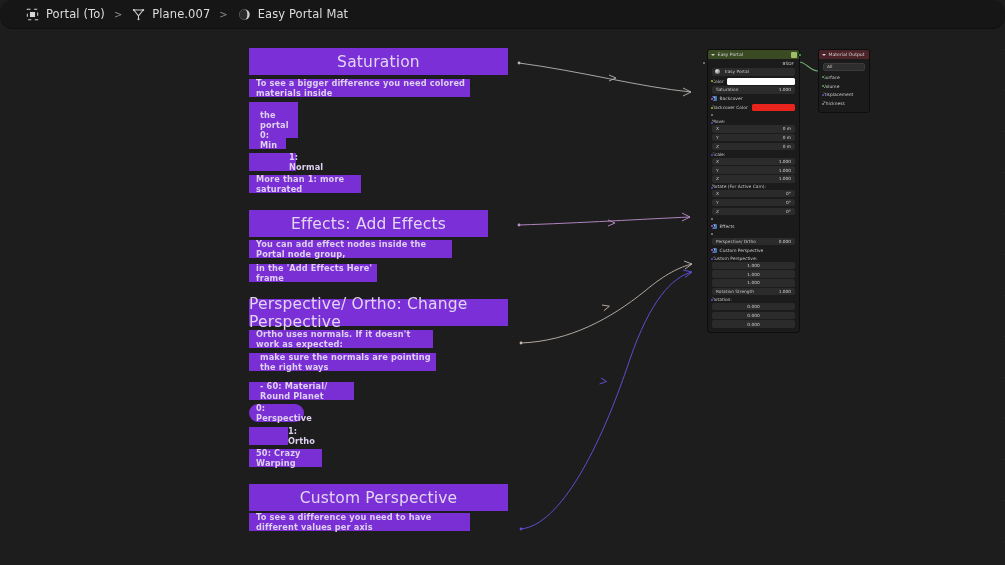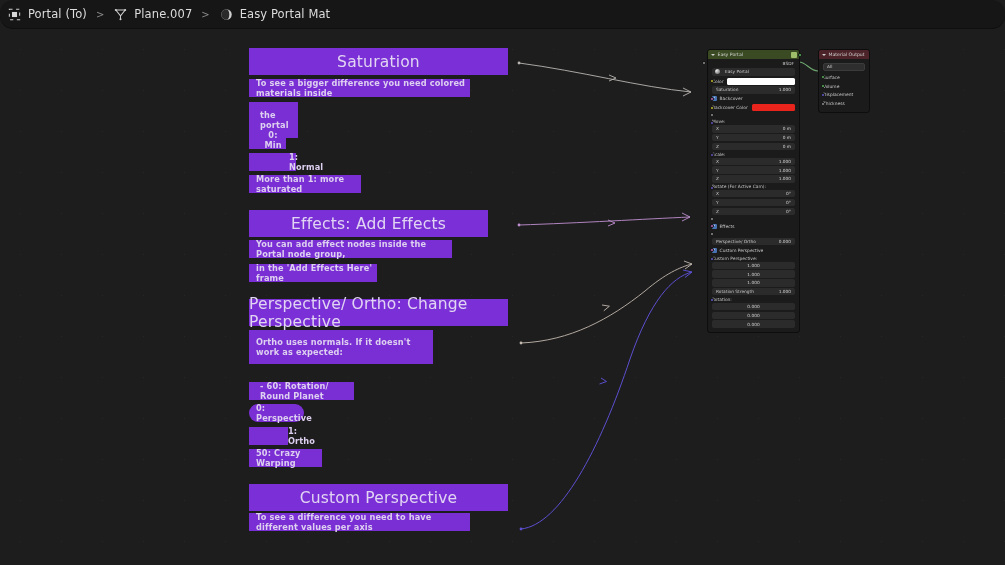--- a/index.html
+++ b/index.html
@@ -8,21 +8,21 @@
     background: #1d1d1d;
     font-family: "DejaVu Sans", "Liberation Sans", sans-serif;
     overflow: hidden;
   }
   #root { position: relative; width: 1005px; height: 565px; background: #1d1d1d; }
 
   
   #breadcrumb {
     position: absolute; left: 0; top: 0; width: 1005px; height: 29px;
     background: #161616;
-    display: flex; align-items: center; padding-left: 7px;
+    display: flex; align-items: center; padding-left: 25px;
     border-bottom: 1px solid #0f0f0f;
     border-radius: 13px;
   }
   .bc-item { display: flex; align-items: center; gap: 6px; }
   .bc-label { color: #dcdcdc; font-size: 11.5px; letter-spacing: .1px; white-space: nowrap; }
   .bc-sep { color: #8a8a8a; font-size: 10px; margin: 0 9px; }
   .bc-icon { width: 15px; height: 15px; display: block; }
 
   
   #canvas {
@@ -205,31 +205,32 @@
       <path d="M601,349 l5.5,3.5 l-7,2.5" fill="none" stroke="#5b4fd0" stroke-width="1"></path>
       <path d="M692,243 l-9,-2 M692,243 l-7,5.5" fill="none" stroke="#5b4fd0" stroke-width="1"></path>
       <circle cx="521" cy="500" r="1.4" fill="#5b4fd0"></circle>
 
       <path d="M799,33 C806,33 810,42 818,42" fill="none" stroke="#6fa86f" stroke-width="1.1"></path>
     </svg>
 
     <div class="ann ann-title" style="left:249px; top:19px; width:259px; height:27px;">Saturation</div>
     <div class="ann ann-note" style="left:249px; top:50px; width:221px; height:18px;">To see a bigger difference you need colored materials inside</div>
     <div class="ann ann-note indent" style="left:249px; top:73px; width:49px; height:36px;">the portal</div>
-    <div class="ann ann-note indent" style="left:249px; top:102px; width:37px; height:18px;text-align:center;">0: Min</div>
+    <div class="ann ann-note indent" style="left:249px; top:102px; width:37px; height:18px;">0: Min</div>
     <div class="ann ann-note" style="left:249px; top:124px; width:47px; height:18px;padding-left:40px;">1: Normal</div>
     <div class="ann ann-note" style="left:249px; top:146px; width:112px; height:18px;">More than 1: more saturated</div>
 
     <div class="ann ann-title" style="left:249px; top:181px; width:239px; height:27px;">Effects: Add Effects</div>
     <div class="ann ann-note" style="left:249px; top:211px; width:203px; height:18px;">You can add effect nodes inside the Portal node group,</div>
     <div class="ann ann-note" style="left:249px; top:235px; width:128px; height:18px;">in the 'Add Effects Here' frame</div>
 
     <div class="ann ann-title" style="left:249px; top:270px; width:259px; height:27px;">Perspective/ Ortho: Change Perspective</div>
-    <div class="ann ann-note" style="left:249px; top:301px; width:184px; height:34px;">Ortho uses normals. If it doesn't work as expected:</div>
-    <div class="ann ann-note indent" style="left:249px; top:353px; width:105px; height:18px;">- 60: Rotation/ Round Planet</div>
+    <div class="ann ann-note" style="left:249px; top:301px; width:184px; height:18px;">Ortho uses normals. If it doesn't work as expected:</div>
+    <div class="ann ann-note indent" style="left:249px; top:324px; width:187px; height:18px;">make sure the normals are pointing the right ways</div>
+    <div class="ann ann-note indent" style="left:249px; top:353px; width:105px; height:18px;">- 60: Material/ Round Planet</div>
     <div class="ann ann-note" style="left:249px; top:375px; width:55px; height:18px;border-radius:9px;">0: Perspective</div>
     <div class="ann ann-note" style="left:249px; top:398px; width:36px; height:18px;padding-left:39px;">1: Ortho</div>
     <div class="ann ann-note" style="left:249px; top:420px; width:73px; height:18px;">50: Crazy Warping</div>
 
     <div class="ann ann-title" style="left:249px; top:455px; width:259px; height:27px;">Custom Perspective</div>
     <div class="ann ann-note" style="left:249px; top:484px; width:221px; height:18px;">To see a difference you need to have different values per axis</div>
 
     <div class="node" style="left:707px; top:20px; width:93px;">
       <div class="node-head head-green">
         <span class="tri"></span>

